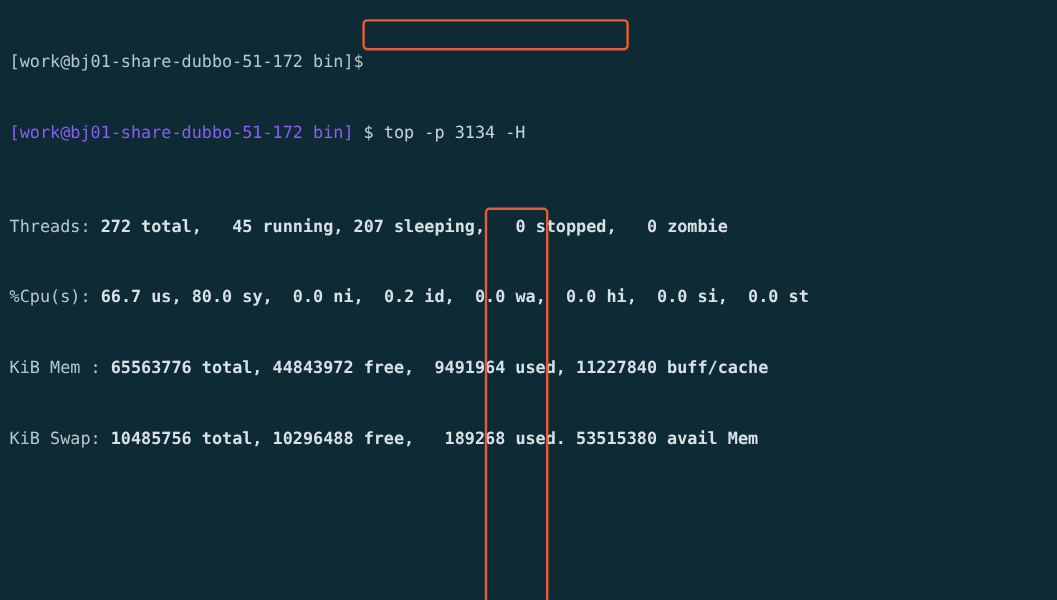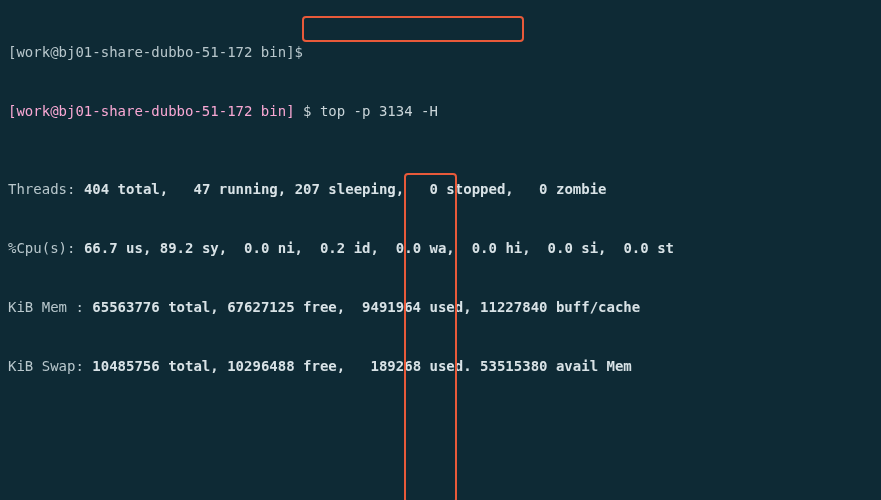--- a/index.html
+++ b/index.html
@@ -13,43 +13,43 @@
     width: 881px;
     height: 500px;
     overflow: hidden;
     position: relative;
   }
   .terminal {
     padding: 4px 8px;
     white-space: pre;
   }
   .prompt-line span { white-space: pre; }
-  .user { color: #f9a8d4; }
+  .user { color: #8b5cf6; }
   .cmd { color: #c9d4d8; }
   .bold { font-weight: bold; color: #d8e2e6; }
   .summary { color: #b8c7cc; }
   .highlight-box {
     position: absolute;
     border: 2px solid #e85a3a;
     border-radius: 4px;
     pointer-events: none;
   }
   #box-cmd { top: 16px; left: 302px; width: 218px; height: 22px; }
   #box-cpu { top: 173px; left: 404px; width: 49px; height: 326px; }
 </style>
 </head>
 <body>
 
 <div class="terminal">
   <div class="prompt-line"><span>[work@bj01-share-dubbo-51-172 bin]$</span></div>
   <div class="prompt-line"><span class="user">[work@bj01-share-dubbo-51-172 bin]</span><span class="cmd"> </span><span class="cmd">$</span><span> </span><span class="cmd">top -p 3134 -H</span></div>
 
-  <div class="summary"><span>Threads:</span> <span class="bold">404 total,</span>   <span class="bold">47 running,</span> <span class="bold">207 sleeping,</span>   <span class="bold">0 stopped,</span>   <span class="bold">0 zombie</span></div>
-  <div class="summary"><span>%Cpu(s):</span> <span class="bold">66.7 us,</span> <span class="bold">89.2 sy,</span>  <span class="bold">0.0 ni,</span>  <span class="bold">0.2 id,</span>  <span class="bold">0.0 wa,</span>  <span class="bold">0.0 hi,</span>  <span class="bold">0.0 si,</span>  <span class="bold">0.0 st</span></div>
-  <div class="summary"><span>KiB Mem :</span> <span class="bold">65563776 total,</span> <span class="bold">67627125 free,</span>  <span class="bold">9491964 used,</span> <span class="bold">11227840 buff/cache</span></div>
+  <div class="summary"><span>Threads:</span> <span class="bold">272 total,</span>   <span class="bold">45 running,</span> <span class="bold">207 sleeping,</span>   <span class="bold">0 stopped,</span>   <span class="bold">0 zombie</span></div>
+  <div class="summary"><span>%Cpu(s):</span> <span class="bold">66.7 us,</span> <span class="bold">80.0 sy,</span>  <span class="bold">0.0 ni,</span>  <span class="bold">0.2 id,</span>  <span class="bold">0.0 wa,</span>  <span class="bold">0.0 hi,</span>  <span class="bold">0.0 si,</span>  <span class="bold">0.0 st</span></div>
+  <div class="summary"><span>KiB Mem :</span> <span class="bold">65563776 total,</span> <span class="bold">44843972 free,</span>  <span class="bold">9491964 used,</span> <span class="bold">11227840 buff/cache</span></div>
   <div class="summary"><span>KiB Swap:</span> <span class="bold">10485756 total,</span> <span class="bold">10296488 free,</span>   <span class="bold">189268 used.</span> <span class="bold">53515380 avail Mem</span></div>
   <div style="height:14px"></div>
 
   
 </div>
 
 <div id="box-cmd" class="highlight-box"></div>
 <div id="box-cpu" class="highlight-box"></div>
 
 </body></html>

